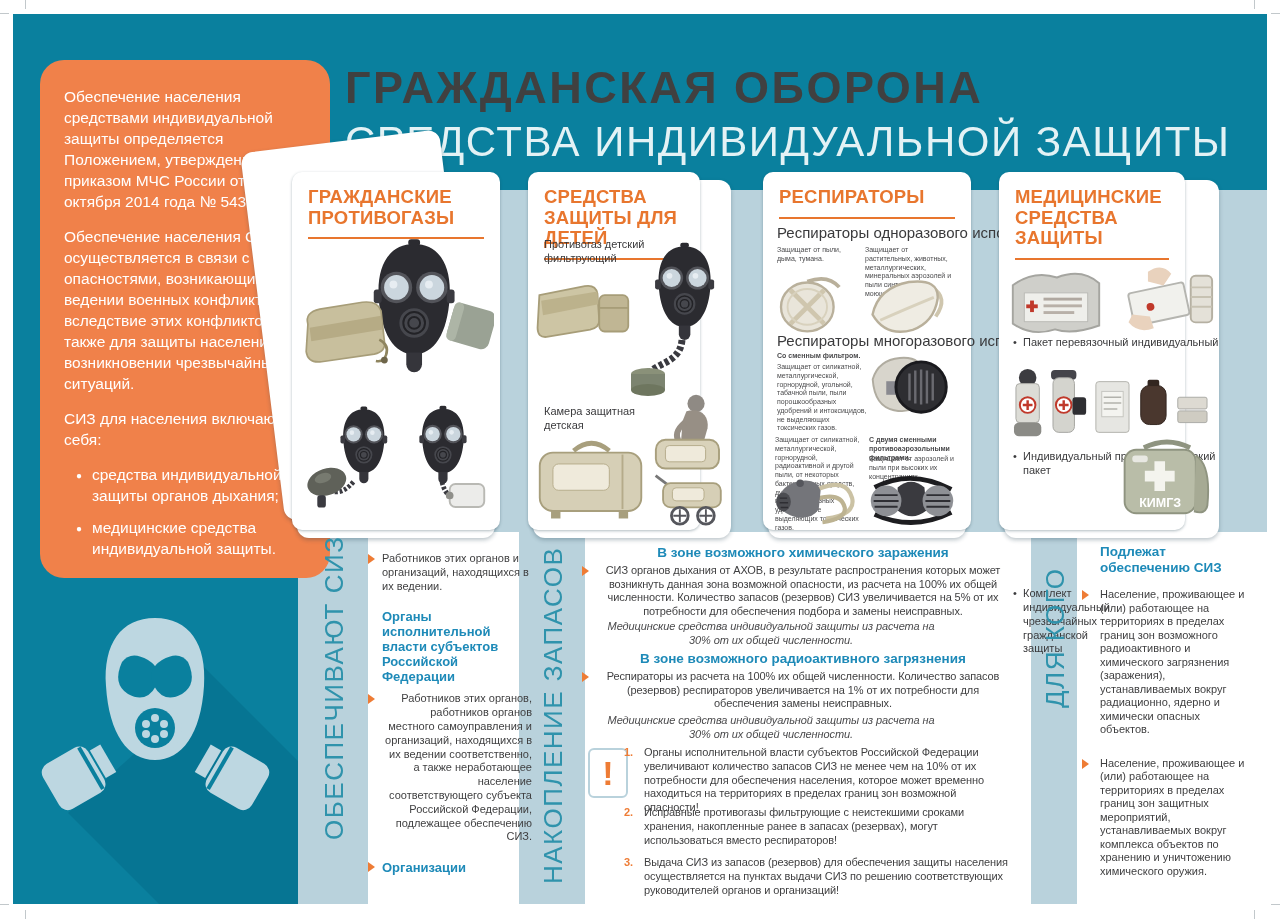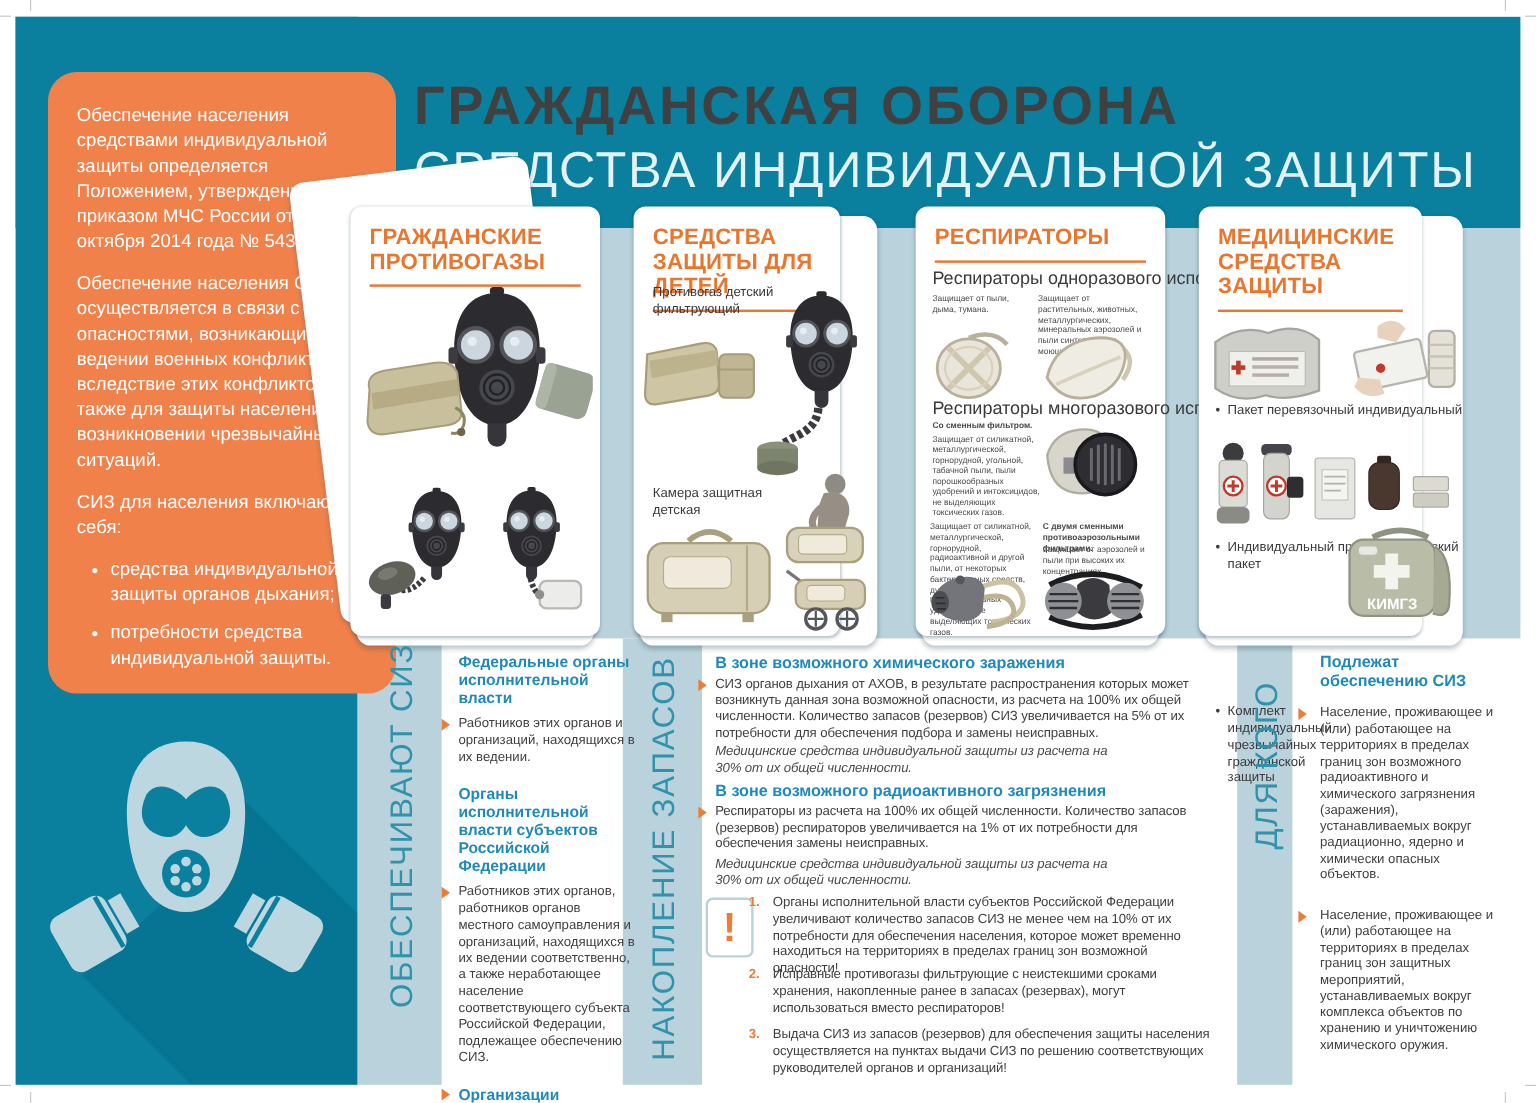--- a/index.html
+++ b/index.html
@@ -43,26 +43,26 @@
   .tiny-b{font-weight:bold;}
   
   .vlabel{position:absolute;transform:rotate(-90deg);transform-origin:0 0;white-space:nowrap;
           font-size:26px;color:#2f93ac;letter-spacing:1.5px;}
   
   .h-blue{color:#1e8ab8;font-weight:bold;}
   .providers{position:absolute;left:382px;top:544px;width:150px;font-size:11px;line-height:13.8px;}
   .providers h3{margin:0;font-size:13px;line-height:15px;}
   .providers .g1p{margin:8px 0 0 0;}
   .providers .g2h{margin:16px 0 0 0;}
-  .providers .g2p{margin:8px 0 0 0;}
+  .providers .g2p{margin:8px 0 0 0;text-align:right;}
   .providers .g3h{margin:16px 0 0 0;}
   .mk{position:relative;}
   .mk:before{content:"";position:absolute;left:-14px;top:2px;border-left:7px solid #ee7c35;
              border-top:5px solid transparent;border-bottom:5px solid transparent;}
-  .sp{position:absolute;left:596px;width:414px;font-size:11px;line-height:13.5px;letter-spacing:-0.1px;}
+  .sp{position:absolute;left:596px;width:414px;font-size:11px;line-height:13.5px;letter-spacing:-0.1px;text-align:center;}
   .sp-h{font-size:13.5px;font-weight:bold;color:#1e8ab8;letter-spacing:0;}
   .sp-note{font-style:italic;color:#4a4a4c;width:350px;}
   .warn-box{position:absolute;left:588px;top:748px;width:36px;height:46px;background:#fff;
             border:2px solid #b9d2dc;border-radius:6px;text-align:center;}
   .warn-box span{color:#ee7c35;font-size:34px;font-weight:bold;line-height:46px;}
   .note-item{position:absolute;left:644px;width:366px;font-size:11px;line-height:13.8px;letter-spacing:-0.1px;}
   .note-num{position:absolute;left:-20px;top:0;color:#ee7c35;font-weight:bold;}
   .audience{position:absolute;left:1100px;top:544px;width:146px;font-size:11px;line-height:13.5px;}
   .audience h3{margin:0;font-size:13.5px;line-height:16px;}
   .audience .a1{margin-top:12px;}
@@ -142,21 +142,21 @@
 
   <div class="title">ГРАЖДАНСКАЯ ОБОРОНА</div>
   <div class="subtitle">СРЕДСТВА ИНДИВИДУАЛЬНОЙ ЗАЩИТЫ</div>
 
   <div class="intro">
     <p>Обеспечение населения средствами индивидуальной защиты определяется Положением, утвержденным приказом МЧС России от 1 октября 2014 года № 543.</p>
     <p>Обеспечение населения СИЗ осуществляется в связи с опасностями, возникающими при ведении военных конфликтов или вследствие этих конфликтов, а также для защиты населения при возникновении чрезвычайных ситуаций.</p>
     <p>СИЗ для населения включают в себя:</p>
     <ul>
       <li>средства индивидуальной защиты органов дыхания;</li>
-      <li>потребности средства индивидуальной защиты.</li>
+      <li>медицинские средства индивидуальной защиты.</li>
     </ul>
   </div>
 
   <div class="card-back" style="left:262px;top:140px;width:200px;height:370px;transform:rotate(-7deg)"></div>
   <div class="card-back" style="left:297px;top:180px;width:198px;height:358px"></div>
   <div class="card-back" style="left:533px;top:180px;width:198px;height:358px"></div>
   <div class="card-back" style="left:768px;top:180px;width:198px;height:358px"></div>
   <div class="card-back" style="left:1004px;top:180px;width:215px;height:358px"></div>
 
   <section class="card" style="left:292px;width:208px">
@@ -335,21 +335,20 @@
       <path d="M41 28 h11 v10 h10 v11 h-10 v10 h-11 v-10 h-10 v-11 h10 Z" fill="#f4f4ee"></path>
       <text x="47" y="76" font-size="13" font-weight="bold" fill="#ffffff" text-anchor="middle">КИМГЗ</text>
     </svg>
   </section>
 
   <div class="vlabel" style="left:319px;top:840px">ОБЕСПЕЧИВАЮТ СИЗ</div>
   <div class="vlabel" style="left:538px;top:884px">НАКОПЛЕНИЕ ЗАПАСОВ</div>
   <div class="vlabel" style="left:1040px;top:708px">ДЛЯ КОГО</div>
 
   <div class="providers">
-    <h3 class="h-blue">Федеральные органы исполнительной власти</h3>
     <p class="g1p mk">Работников этих органов и организаций, находящихся в их ведении.</p>
     <h3 class="h-blue g2h">Органы исполнительной власти субъектов Российской Федерации</h3>
     <p class="g2p mk">Работников этих органов, работников органов местного самоуправления и организаций, находящихся в их ведении соответственно, а также неработающее население соответствующего субъекта Российской Федерации, подлежащее обеспечению СИЗ.</p>
     <h3 class="h-blue g3h mk">Организации</h3>
 
   </div>
 
   <div class="sp sp-h" style="top:546px">В зоне возможного химического заражения</div>
   <div class="sp mk" style="top:564px">СИЗ органов дыхания от АХОВ, в результате распространения которых может возникнуть данная зона возможной опасности, из расчета на 100% их общей численности. Количество запасов (резервов) СИЗ увеличивается на 5% от их потребности для обеспечения подбора и замены неисправных.</div>
   <div class="sp sp-note" style="top:620px">Медицинские средства индивидуальной защиты из расчета на 30% от их общей численности.</div>

